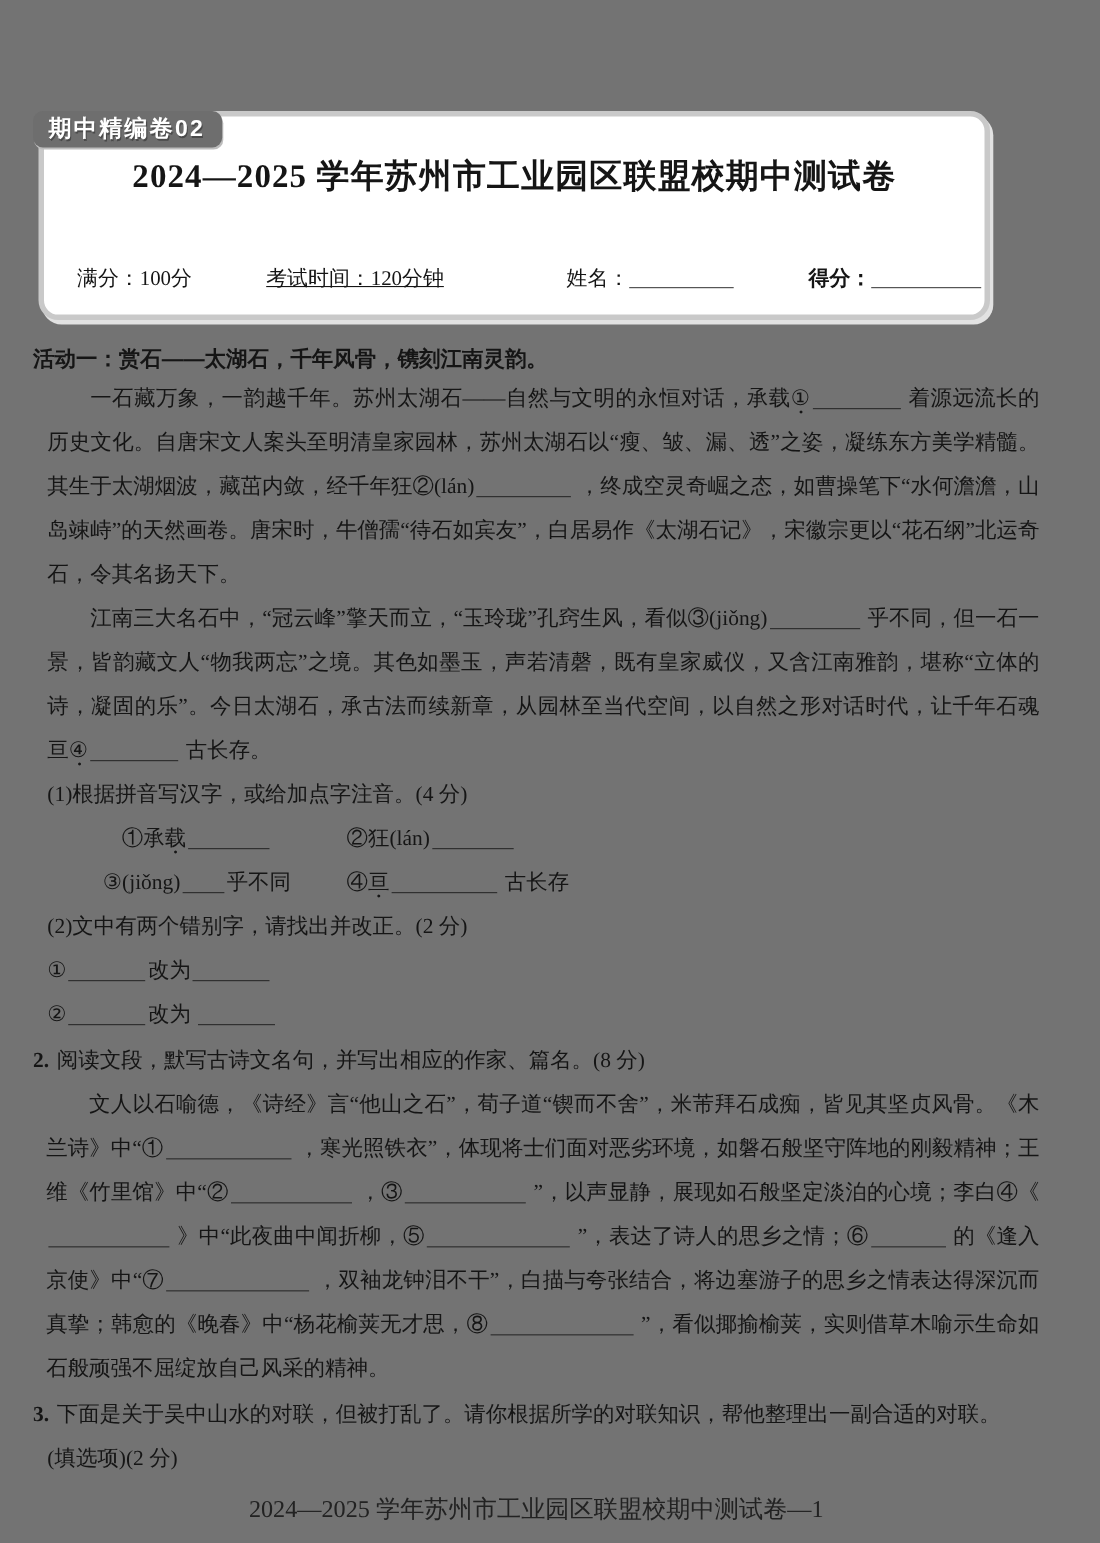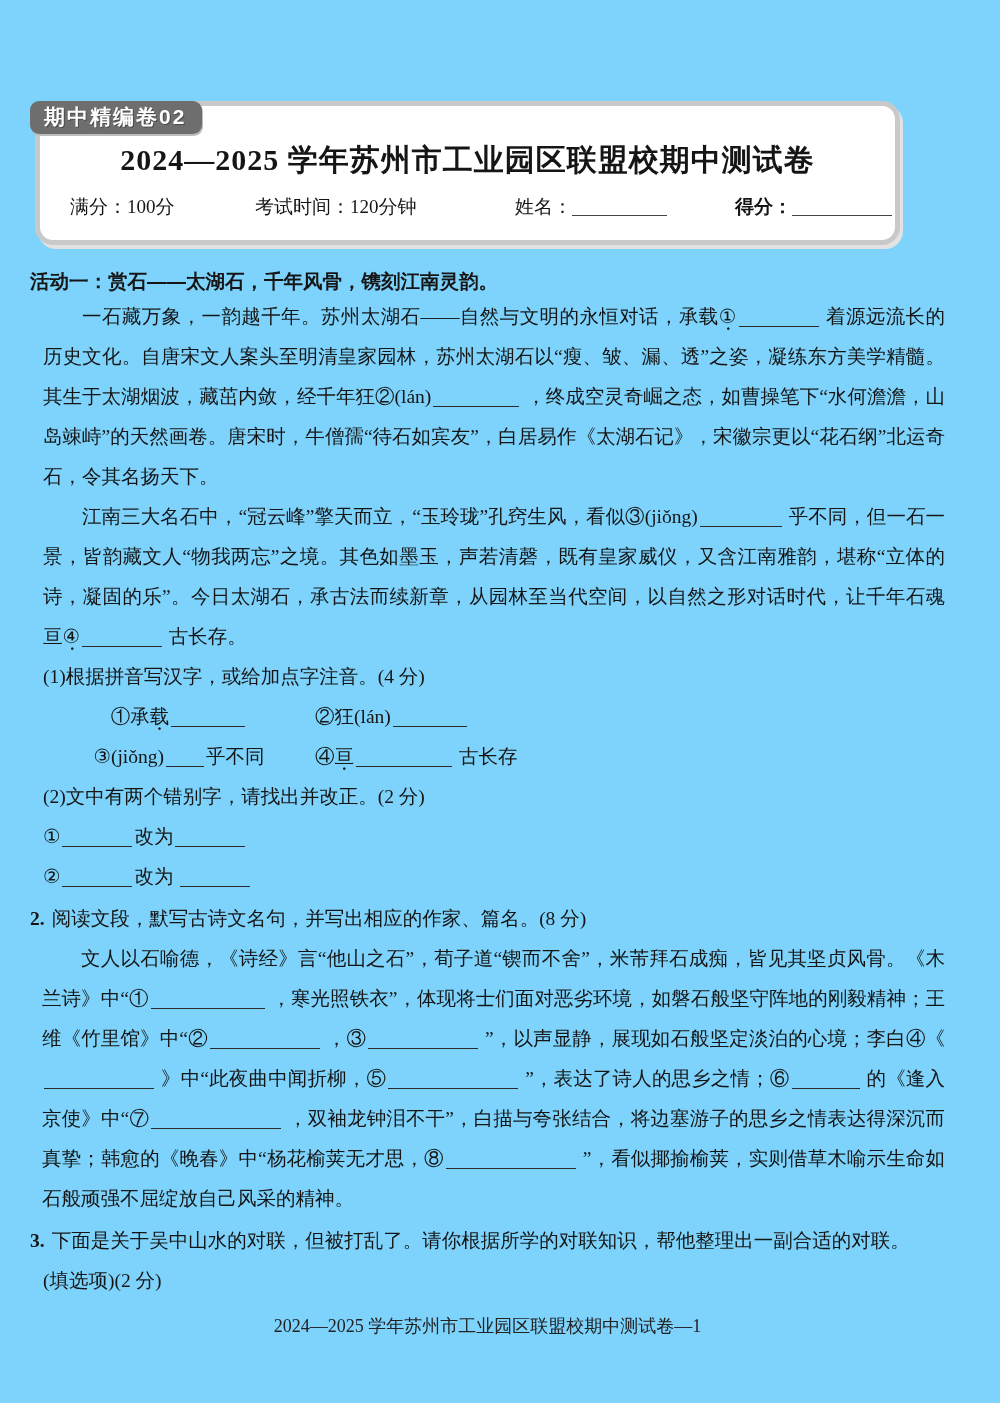--- a/index.html
+++ b/index.html
@@ -1,50 +1,50 @@
 <!DOCTYPE html>
 <html><head>
 <meta charset="utf-8">
 <style>
   html,body{margin:0;padding:0;background:#ffffff;}
   .page{
     position:relative;
     width:1000px;height:1403px;
     box-sizing:border-box;
     padding:88px 55px 0 30px;
-    background:#7dd3fc;
+    background:#737373;
     color:#151515;
     font-family:"Liberation Serif","DejaVu Serif",serif;
     font-size:19.5px;
     overflow:hidden;
   }
   
   .header{position:relative;}
   .badge{
     position:absolute;top:0;left:0;z-index:3;
     background:#6e6e6e;color:#ffffff;
     font-family:"Liberation Sans","DejaVu Sans",sans-serif;
     font-weight:bold;font-size:21px;letter-spacing:2px;
     padding:2px 16px 3px 14px;border-radius:9px;
     text-shadow:1px 1px 0 #4a4a4a;
     box-shadow:1px 2px 0 #bdbdbd;
   }
   .headbox{
-    margin-left:5px;margin-top:13px;width:865px;height:144px;
+    margin-left:5px;margin-top:13px;width:865px;height:190px;
     box-sizing:border-box;border:5px solid #c9c9c9;border-radius:18px;
     box-shadow:3px 4px 0 #e2e2e2;position:relative;background:#fff;
   }
   .exam-title{
     text-align:center;padding-top:34px;
     font-size:30px;font-weight:bold;letter-spacing:1px;
     font-family:"Liberation Serif","DejaVu Serif",serif;
   }
   .info-row{position:absolute;left:0;right:0;bottom:20px;height:26px;font-size:19px;}
   .info-item{position:absolute;white-space:nowrap;text-align:right;}
-  .info-full{left:30px;} .info-time{left:215px;} .info-name{left:475px;} .info-score{left:695px;font-weight:bold;}
+  .info-full{left:30px;} .info-time{left:202px;text-decoration:underline;} .info-name{left:475px;} .info-score{left:695px;font-weight:bold;}
   .wline{display:inline-block;border-bottom:1.5px solid #444;height:14px;vertical-align:-3px;}
   
   .activity{
     margin-top:20px;font-weight:bold;
     font-family:"Liberation Sans","DejaVu Sans",sans-serif;
     font-size:19.5px;line-height:32px;
   }
   .qline{line-height:40px;margin-top:2px;}
   .qnum{font-weight:bold;margin-right:7px;}
   .passage{
@@ -55,21 +55,21 @@
   .subline{margin-left:13px;line-height:40px;}
   .subrow{margin-left:13px;line-height:40px;display:flex;text-align:center;}
   .subrow .col1{width:272px;}
   .blank{display:inline-block;border-bottom:1.5px solid #2a2a2a;height:14px;vertical-align:-4px;margin:0 2px;}
   .em-dot{position:relative;}
   .em-dot::after{
     content:"·";position:absolute;left:50%;transform:translateX(-50%);
     bottom:-0.62em;font-size:0.85em;line-height:1;font-weight:bold;
   }
   .footer{
-    text-align:center;margin-top:10px;font-size:18px;color:#222;
+    text-align:center;margin-top:10px;font-size:22px;color:#222;
     font-family:"Liberation Serif","DejaVu Serif",serif;line-height:30px;
   }
 </style>
 </head>
 <body>
 
 <div class="page">
 
   <div class="header">
     <div class="badge">期中精编卷02</div>

